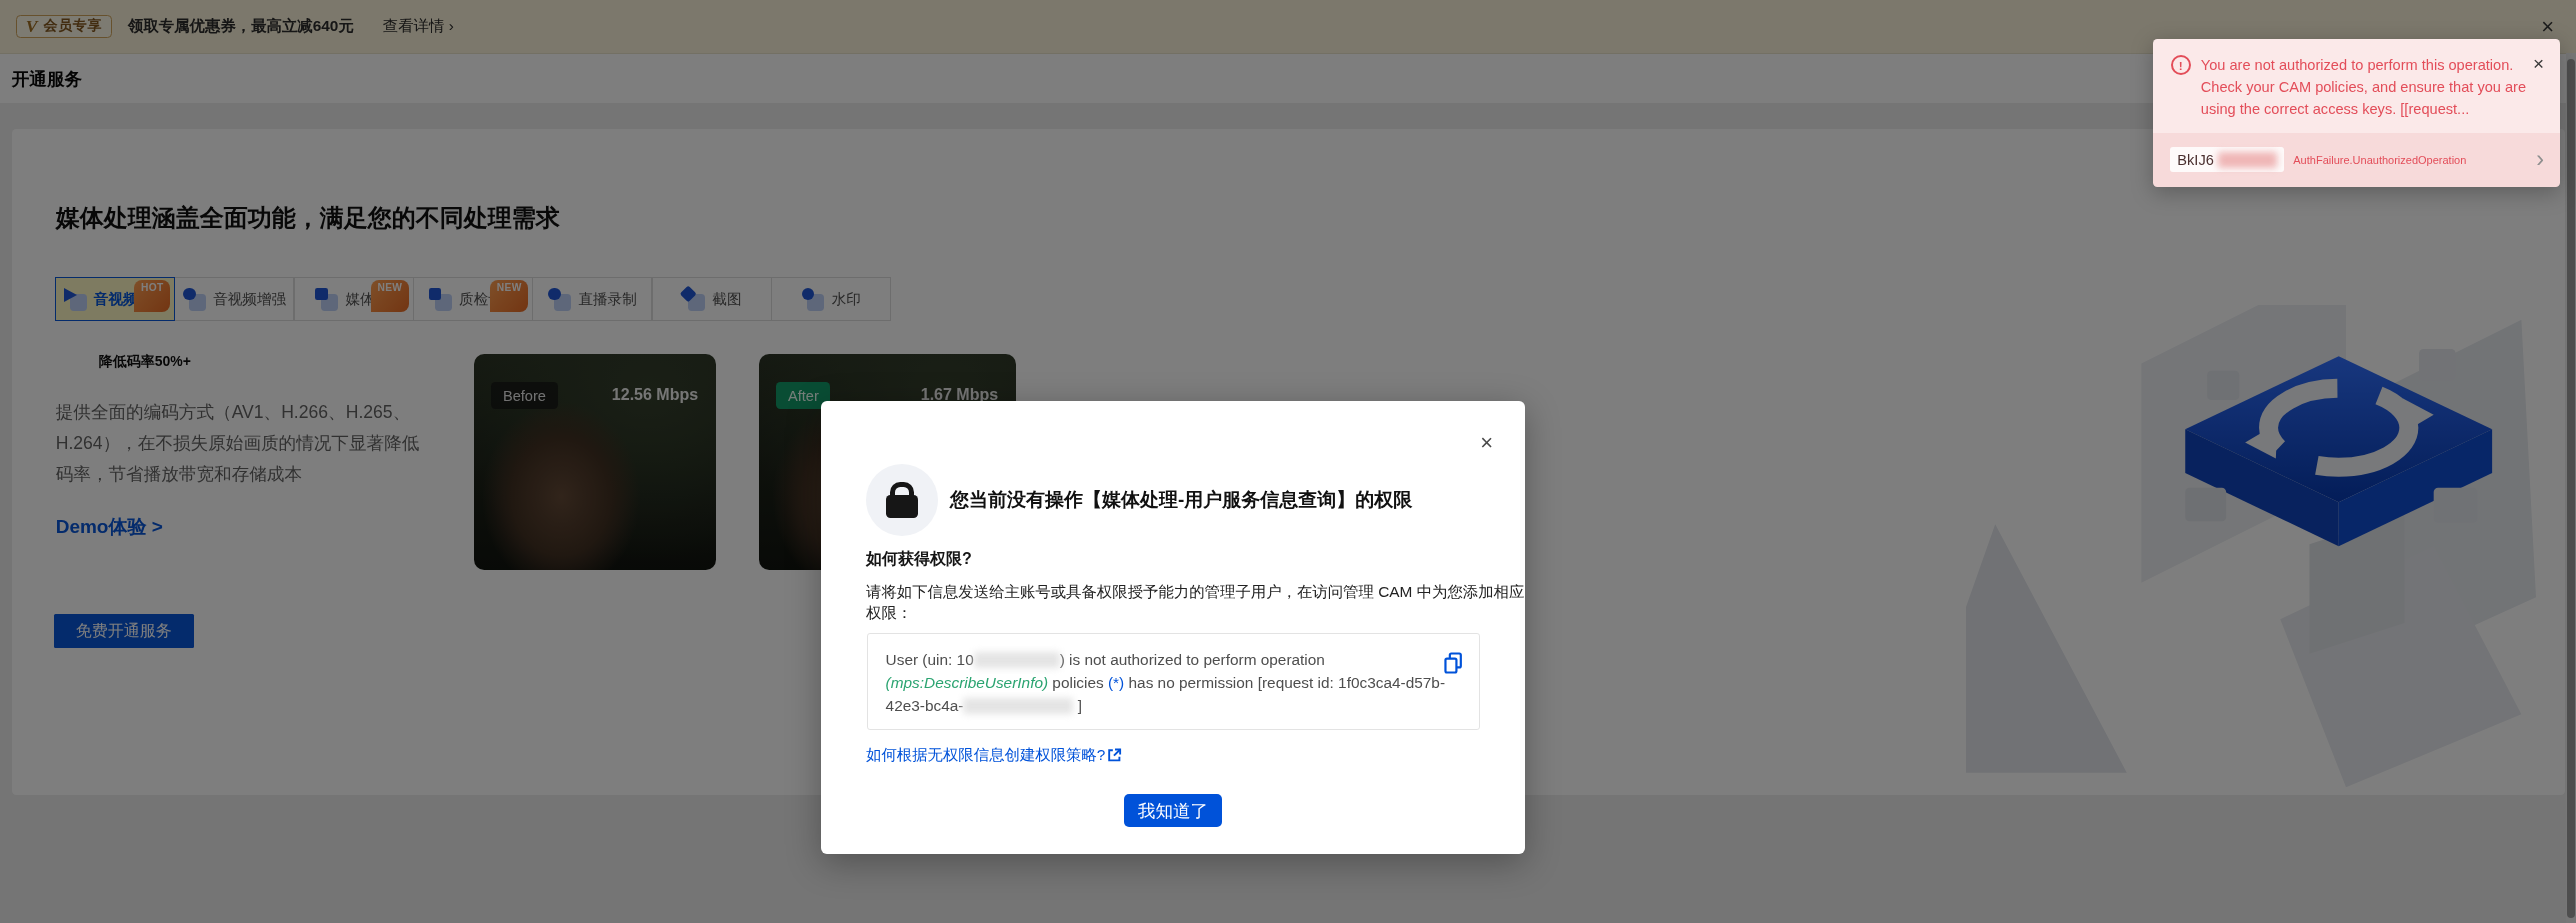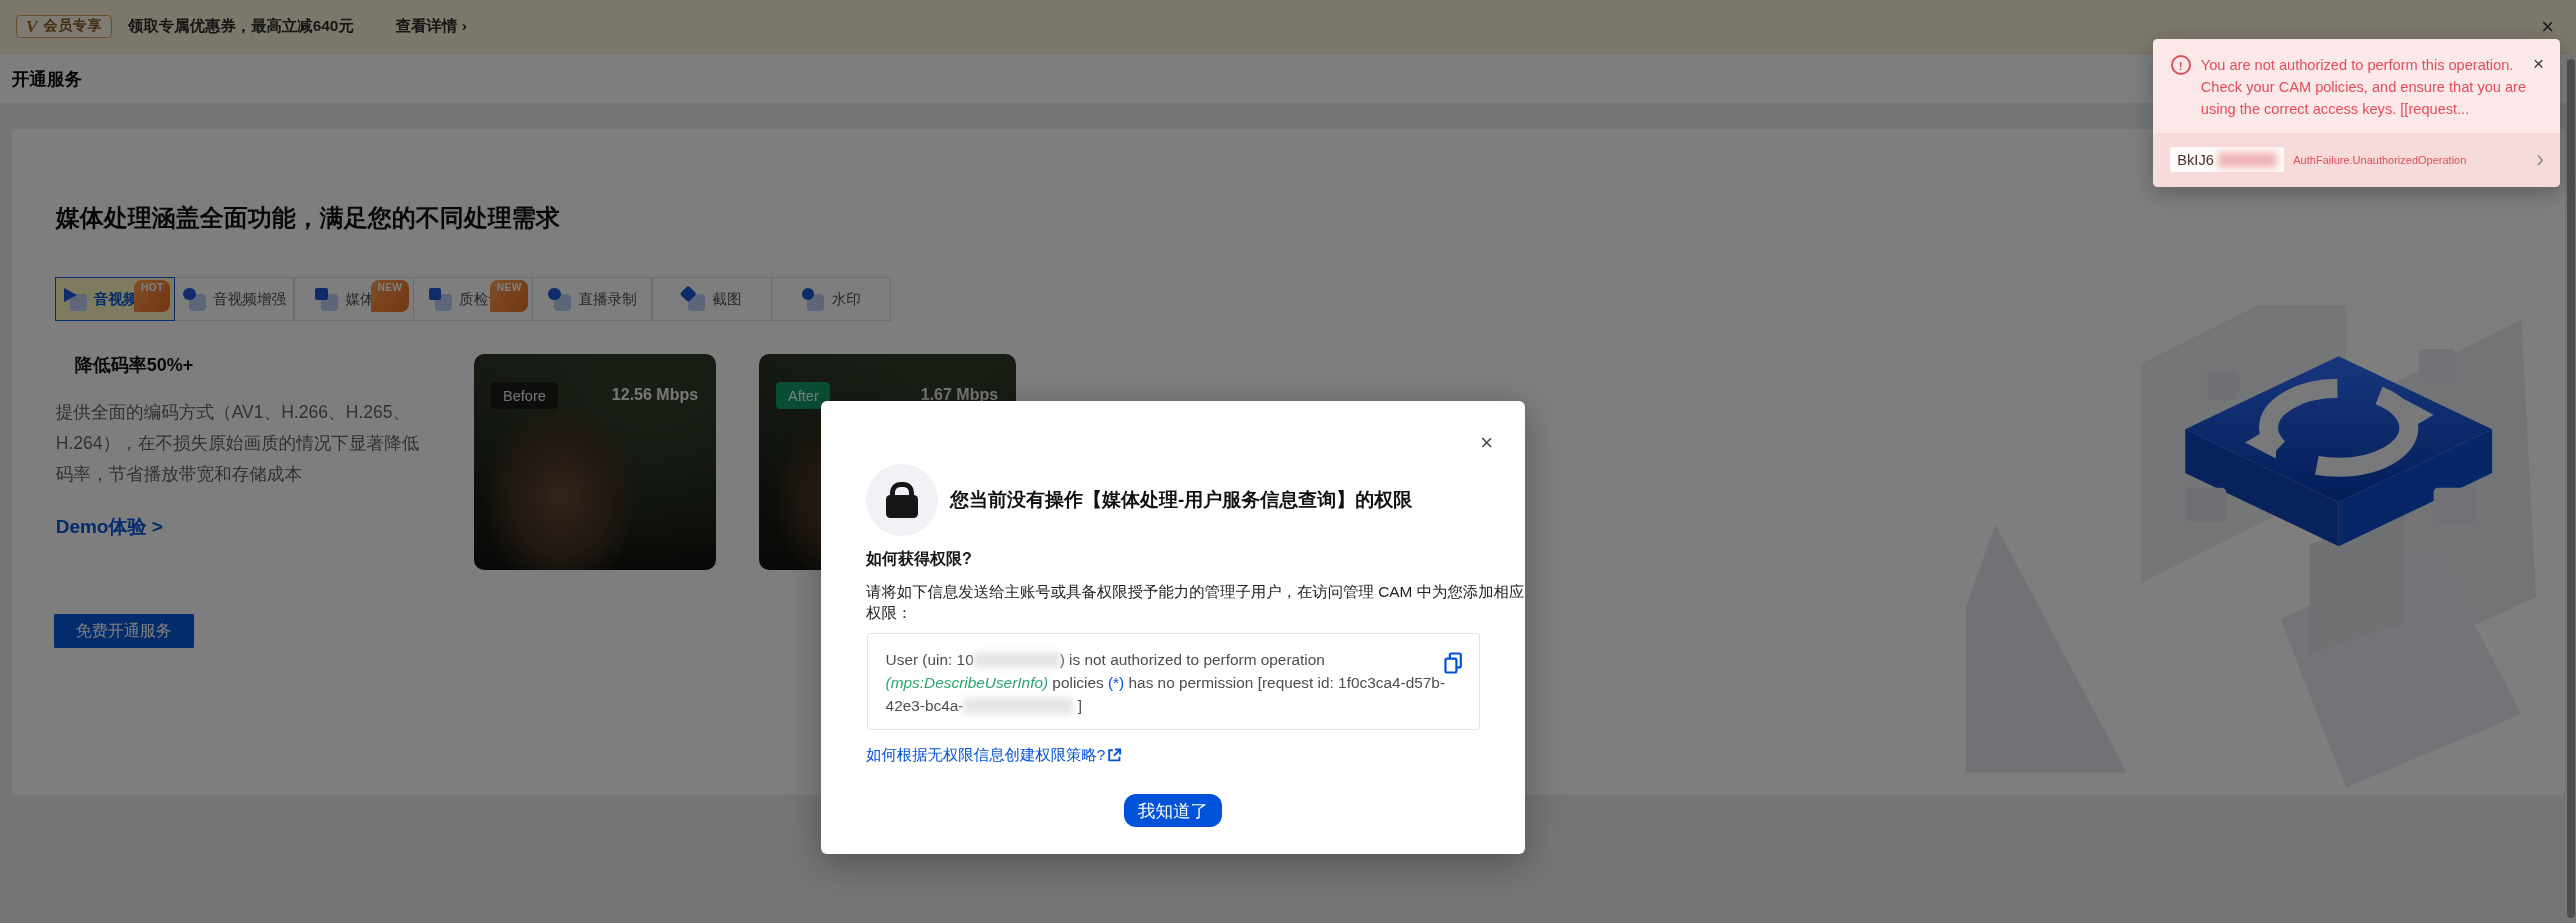--- a/index.html
+++ b/index.html
@@ -7,21 +7,21 @@
   body { position:relative; font-family:"Liberation Sans","DejaVu Sans",sans-serif; background:#ededed; }
 
   
   .banner { position:absolute; left:0; top:0; width:2576px; height:53px; background:#fbf3d9;
             display:flex; align-items:center; padding-left:16px; }
   .banner-badge { display:flex; align-items:center; gap:5.9px; height:23.4px; padding:0 8.8px;
                   border:1.5px solid #cfa257; border-radius:4.4px; background:rgba(255,252,240,.55); }
   .banner-badge .v { font:italic 700 17.6px "Liberation Serif","DejaVu Serif",serif; color:#9e6b1c; }
   .banner-badge .lbl { font-size:14px; font-weight:700; color:#82551a; letter-spacing:0.7px; }
   .banner-text { margin-left:16px; font-size:15.4px; font-weight:600; color:#262626; }
-  .banner-link { margin-left:42px; font-size:15.4px; font-weight:700; color:#262626; cursor:pointer; }
+  .banner-link { margin-left:29px; font-size:15.4px; font-weight:400; color:#262626; cursor:pointer; }
   .banner-close { margin-left:auto; margin-right:22px; font-size:22px; color:#333; cursor:pointer; line-height:1; }
 
   
   .titlebar { position:absolute; left:0; top:53px; width:2576px; height:50px; background:#fff;
               display:flex; align-items:center; padding-left:11.7px; border-top:0.7px solid #e9e2c8; }
   .page-title { font-size:17.6px; font-weight:700; color:#000; }
 
   
   .hero { position:absolute; left:11.7px; top:129px; width:2553px; height:666px; background:#fff;
           border-radius:4.4px; overflow:hidden; }
@@ -37,21 +37,21 @@
                background:linear-gradient(130deg,#ff9d4d,#e8671f); border-radius:8px 8px 8px 0; }
   .tico { position:relative; width:23.4px; height:23.4px; flex:0 0 23.4px; }
   .tico .base { position:absolute; right:0; bottom:0; width:17px; height:17px; background:#bcd0f7; border-radius:3.7px; }
   .tico .acc  { position:absolute; left:0.7px; top:0.7px; width:12.4px; height:12.4px; background:#1b53d6; }
   .tico.circle .acc { border-radius:50%; }
   .tico.square .acc { border-radius:2.2px; }
   .tico.diamond .acc { border-radius:2.2px; transform:rotate(45deg); }
   .tico.play .acc { width:0; height:0; background:none;
                     border-left:13px solid #1b53d6; border-top:7.3px solid transparent; border-bottom:7.3px solid transparent; }
 
-  .feature-title { position:absolute; left:36px; top:224px; font-size:18px; font-weight:700; color:#0a0a0a;padding-left:27px; }
+  .feature-title { position:absolute; left:60px; top:224px; font-size:14px; font-weight:700; color:#0a0a0a;padding-left:27px; }
   .feature-desc { position:absolute; left:44px; top:268px; width:366px; font-size:17.6px; line-height:31px; color:#5f5f5f; }
   .demo-link { position:absolute; left:44px; top:385px; font-size:19px; font-weight:600; color:#0052d9; cursor:pointer; }
   .cta-btn { position:absolute; left:42px; top:485px; width:140px; height:34px; background:#0052d9; color:#fff;
              font-size:16px; display:flex; align-items:center; justify-content:center; border-radius:1.5px; cursor:pointer; }
 
   
   .vid { position:absolute; top:225px; height:216px; border-radius:10.2px; overflow:hidden;
          background:
            radial-gradient(110px 132px at 36% 66%, #5f4430 0%, #3c2a1c 45%, rgba(0,0,0,0) 72%),
            radial-gradient(307px 241px at 72% 18%, #2e3a26 0%, rgba(0,0,0,0) 70%),
@@ -106,21 +106,21 @@
   .code-box { position:absolute; left:46px; top:232px; width:613px; height:97px; border:0.7px solid #e3e3e3;
               border-radius:2.9px; padding:14px 17.6px; font-size:15.4px; line-height:23px; color:#4e4e4e; white-space:nowrap; }
   .code-box .grn { color:#2ba471;font-style:italic; }
   .code-box .blu { color:#0052d9; }
   .code-redact { width:86px; height:16px; background:#e4e4e4; vertical-align:-2.9px; }
   .code-redact.long { width:110px; }
   .copy-ico { position:absolute; top:17.6px; right:16px; cursor:pointer; }
   .help-link { position:absolute; left:45px; top:344px; display:flex; align-items:center; gap:2px;
                font-size:15.4px; color:#0052d9; cursor:pointer; }
   .confirm-btn { position:absolute; left:303px; top:393px; width:98px; height:33px; background:#0052d9;
-                 color:#fff; font-size:17.6px; border-radius:12px; display:flex; align-items:center; justify-content:center; cursor:pointer; }
+                 color:#fff; font-size:17.6px; border-radius:5px; display:flex; align-items:center; justify-content:center; cursor:pointer; }
 </style>
 </head>
 <body>
 
 <div class="banner">
   <div class="banner-badge">
     <span class="v">V</span>
     <span class="lbl">会员专享</span>
   </div>
   <span class="banner-text">领取专属优惠券，最高立减640元</span>

